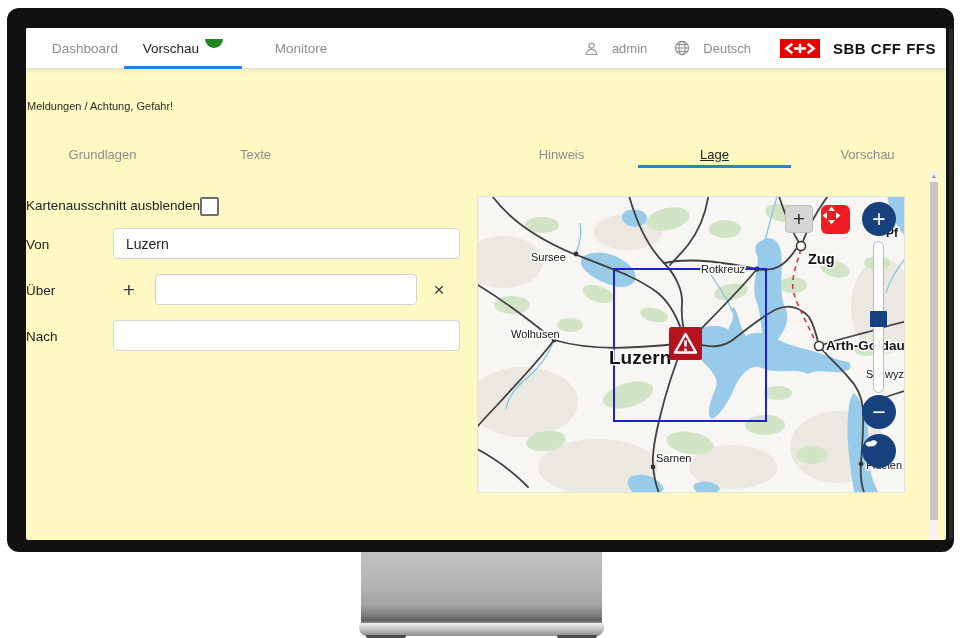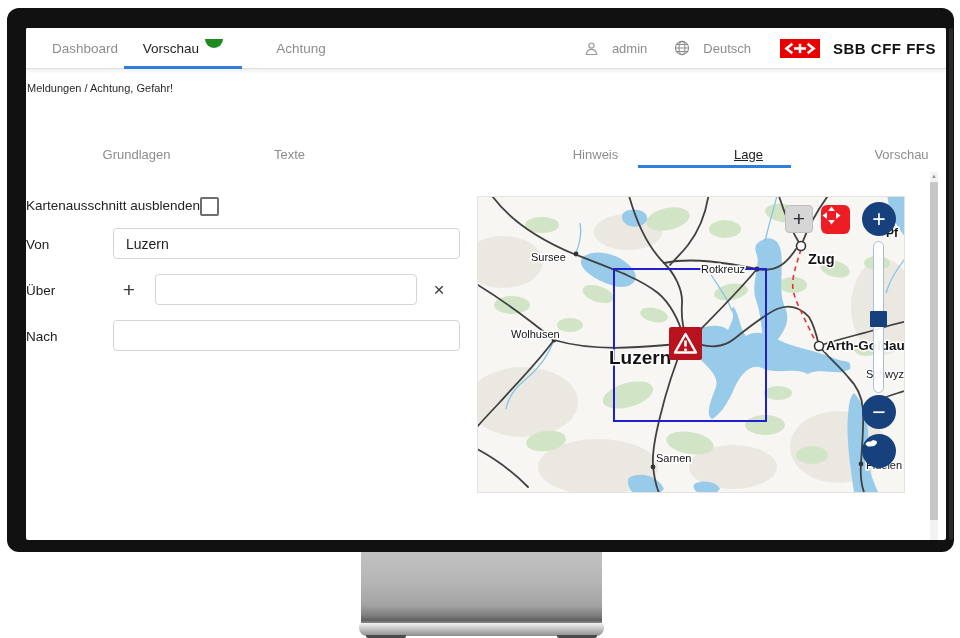--- a/index.html
+++ b/index.html
@@ -1,18 +1,18 @@
 <!DOCTYPE html>
 <html><head>
 <meta charset="utf-8">
 <style>
   html,body{margin:0;padding:0;width:960px;height:638px;background:#ffffff;overflow:hidden;
     font-family:"Liberation Sans","DejaVu Sans",sans-serif;}
   .monitor{position:absolute;left:7px;top:8px;width:947px;height:544px;background:#111;border-radius:12px;}
-  .screen{position:absolute;left:19px;top:20px;width:920px;height:512px;background:#ffffff;overflow:hidden;border-radius:2px;}
+  .screen{position:absolute;left:19px;top:20px;width:920px;height:512px;background:#fef9c3;overflow:hidden;border-radius:2px;}
   .stand-neck{position:absolute;left:361px;top:552px;width:241px;height:71px;
     background:linear-gradient(to bottom,#c2c2c2 0%,#b4b4b4 45%,#a3a3a3 75%,#7c7c7c 90%,#5f5f5f 96%,#8a8a8a 100%);}
   .stand-base{position:absolute;left:359px;top:623px;width:245px;height:13px;border-radius:4px 4px 8px 8px;
     background:linear-gradient(to bottom,#f2f2f2 0%,#cfcfcf 35%,#aaaaaa 70%,#8f8f8f 100%);}
   .foot{position:absolute;top:635px;height:3px;width:40px;background:#4a4a4a;border-radius:0 0 2px 2px;}
   .foot.l{left:366px}.foot.r{left:557px}
 
   
   .hdr{position:absolute;left:0;top:0;width:920px;height:40px;background:#fff;border-bottom:1px solid #dedede;
     box-shadow:0 2px 4px rgba(0,0,0,.07);z-index:5;}
@@ -20,26 +20,26 @@
     font-size:13.5px;color:#8d8d8d;cursor:pointer;}
   .nav-item.active{color:#1f1f1f;}
   .nav-underline{position:absolute;left:98px;top:38px;width:118px;height:3px;background:#2e7de0;}
   .badge-arc{display:inline-block;width:18px;height:9px;background:#1e8a1f;border-radius:0 0 10px 10px;
     margin-left:6px;margin-bottom:10px;}
   .hdr-right{position:absolute;right:10px;top:0;height:40px;display:flex;align-items:center;gap:13px;}
   .hdr-right .txt{font-size:13px;color:#8d8d8d;}
   .sbb-flag{width:40px;height:19px;background:#eb0000;display:flex;align-items:center;justify-content:center;}
   .sbb-brand{font-size:15px;font-weight:bold;color:#111;letter-spacing:.5px;}
 
-  .breadcrumb{position:absolute;left:1px;top:54px;font-size:11px;color:#2a2a2a;}
+  .breadcrumb{position:absolute;left:1px;top:72px;font-size:11px;color:#2a2a2a;}
 
   
   .tabs{position:absolute;left:0;top:112px;width:918px;height:28px;}
   .tab{position:absolute;top:0;height:28px;width:153px;display:flex;align-items:center;justify-content:center;
-    font-size:13px;color:#8d8d8d;cursor:pointer;margin-left:34px;}
+    font-size:13px;color:#8d8d8d;cursor:pointer;}
   .tab.active{color:#222;text-decoration:underline;}
   .tab-underline{position:absolute;left:612px;top:25px;width:153px;height:3px;background:#2e7de0;}
 
   
   .sb-track{position:absolute;left:904px;top:144px;width:8px;height:368px;background:#f3f3f3;}
   .sb-arrow{position:absolute;left:904px;top:144px;width:8px;height:9px;font-size:6px;color:#909090;text-align:center;line-height:9px;background:#f3f3f3;}
   .sb-thumb{position:absolute;left:904px;top:154px;width:8px;height:338px;background:#c6c6c6;}
 
   
   .flabel{position:absolute;left:0;height:33px;line-height:33px;font-size:13.5px;color:#222;}
@@ -75,21 +75,21 @@
 
     <div class="hdr">
       <div class="nav-item" style="left:0">
         <span>Dashboard</span>
       </div>
       <div class="nav-item active" style="left:98px">
         <span>Vorschau</span>
         <span class="badge-arc"></span>
       </div>
       <div class="nav-item" style="left:216px">
-        <span>Achtung</span>
+        <span>Monitore</span>
       </div>
       <div class="nav-underline"></div>
 
       <div class="hdr-right">
         <span style="display:flex">
           <svg width="15" height="15" viewBox="0 0 15 15">
               <circle cx="7.5" cy="4.6" r="2.6" fill="none" stroke="#9a9a9a" stroke-width="1.2"></circle>
               <path d="M2.2 13.5 C2.8 9.8 5 8.4 7.5 8.4 C10 8.4 12.2 9.8 12.8 13.5 Z" fill="none" stroke="#9a9a9a" stroke-width="1.2"></path>
             </svg>
         </span>

